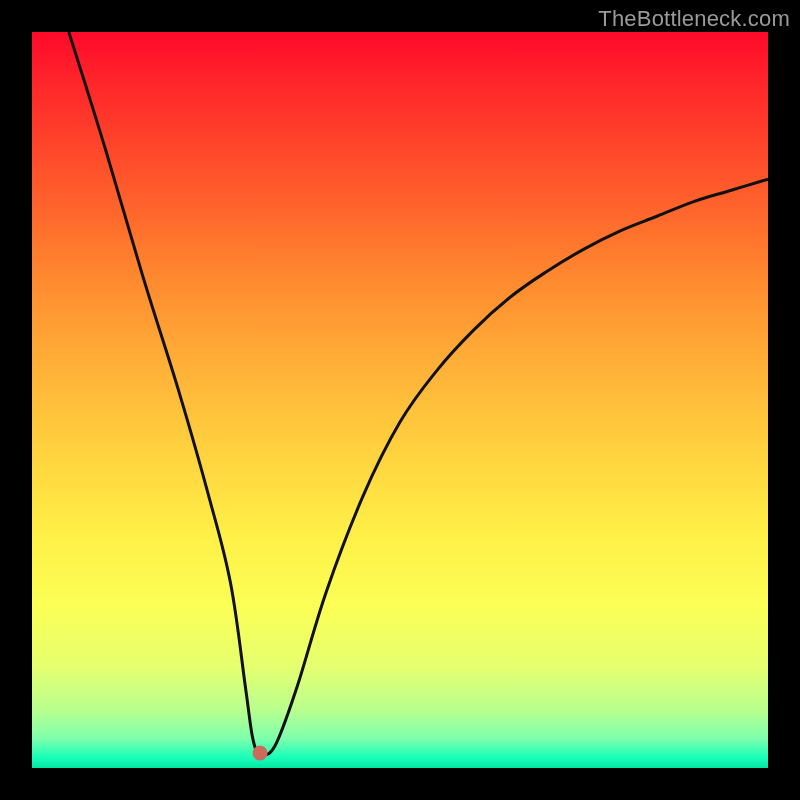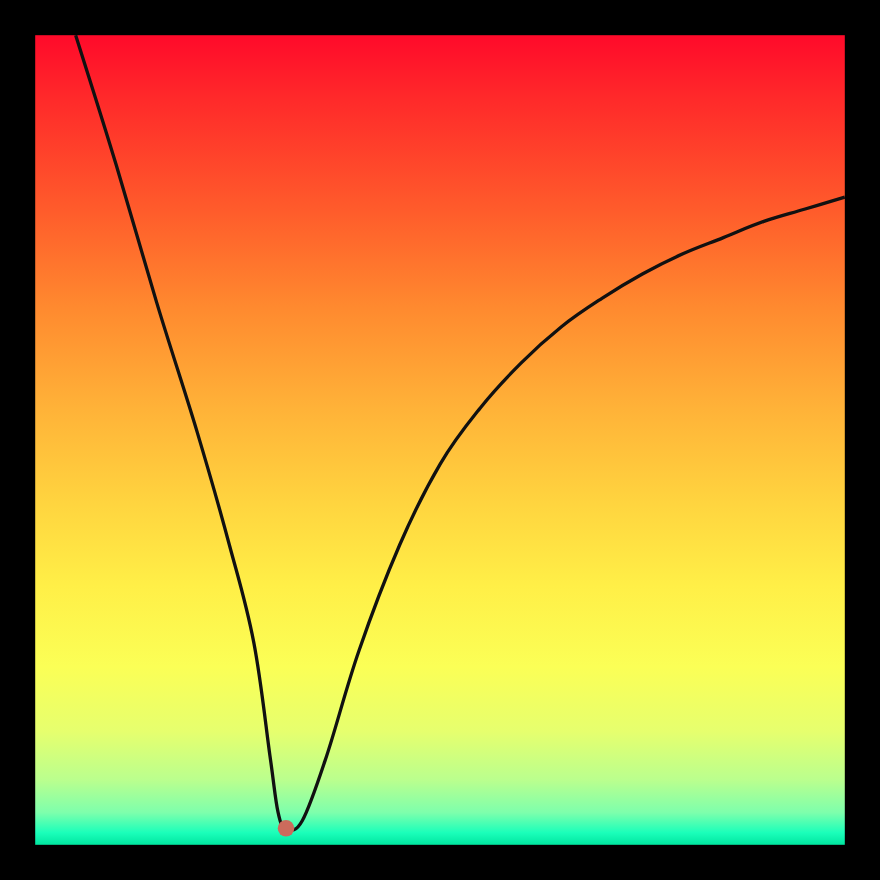--- a/index.html
+++ b/index.html
@@ -64,20 +64,21 @@
     height: 15px;
     border-radius: 50%;
     background: #cc6b5c;
     transform: translate(-50%, -50%);
   }
 </style>
 </head>
 <body>
 
 <div class="frame">
+  <div class="watermark">TheBottleneck.com</div>
 
   <div class="plot">
     <svg class="curve" viewBox="0 0 736 736" preserveAspectRatio="none">
       <path id="curve-path" fill="none" stroke-width="3" stroke="#111111" d="M 36.8 0.0 C 43.4 21.2, 60.4 74.0, 73.6 117.8 C 86.8 161.5, 97.2 199.2, 110.4 242.9 C 123.6 286.6, 135.3 320.9, 147.2 360.6 C 159.1 400.4, 167.4 429.2, 176.6 463.7 C 185.9 498.1, 192.1 517.6, 198.7 552.0 C 205.3 586.4, 209.5 627.2, 213.4 655.0 C 217.4 682.9, 218.2 694.6, 220.8 706.6 C 223.4 718.5, 224.2 720.0, 228.2 721.3 C 232.1 722.6, 236.3 725.8, 242.9 713.9 C 249.5 702.0, 255.7 682.9, 265.0 655.0 C 274.2 627.2, 282.5 593.8, 294.4 559.4 C 306.3 524.9, 318.0 494.2, 331.2 463.7 C 344.4 433.2, 354.8 412.6, 368.0 390.1 C 381.2 367.6, 391.6 355.1, 404.8 338.6 C 418.0 322.0, 428.4 311.3, 441.6 298.1 C 454.8 284.8, 465.2 275.6, 478.4 265.0 C 491.6 254.4, 502.0 247.8, 515.2 239.2 C 528.4 230.6, 538.8 224.4, 552.0 217.1 C 565.2 209.8, 575.6 204.7, 588.8 198.7 C 602.0 192.8, 612.4 189.3, 625.6 184.0 C 638.8 178.7, 649.2 173.9, 662.4 169.3 C 675.6 164.6, 686.0 162.2, 699.2 158.2 C 712.4 154.3, 729.4 149.2, 736.0 147.2"></path>
     </svg>
     <div class="dot" id="min-dot" style="background: rgb(204, 107, 92); left: 228.16px; top: 721.28px;"></div>
   </div>
 </div>
 
 </body></html>

